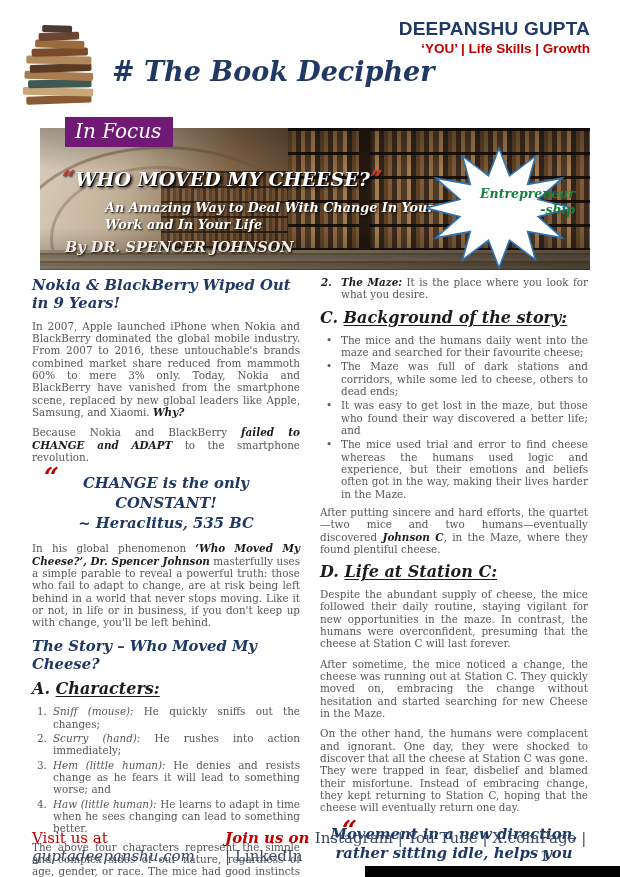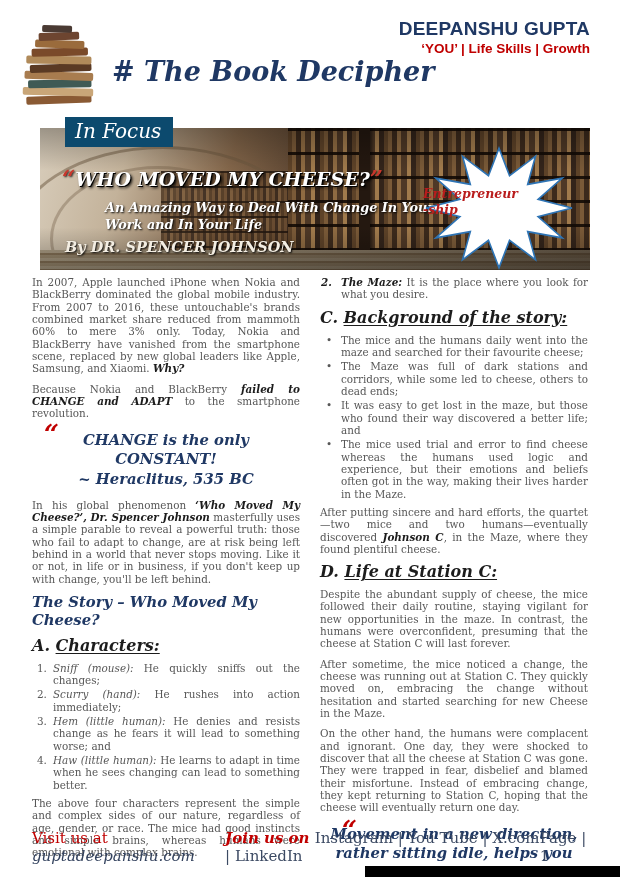--- a/index.html
+++ b/index.html
@@ -32,33 +32,33 @@
       repeating-linear-gradient(180deg,rgba(18,10,5,.85) 0 2px,rgba(0,0,0,0) 2px 15px),
       repeating-linear-gradient(90deg,#4e3722 0 3px,#6a4c30 3px 6px,#35251a 6px 9px,#7c5c3b 9px 12px);}
   #post{position:absolute;left:58%;top:0;bottom:0;width:11px;background:#241810;
         box-shadow:2px 0 3px rgba(0,0,0,.5);}
   #floor{position:absolute;left:0;right:0;bottom:0;height:14%;
     background:
       linear-gradient(90deg,rgba(40,28,18,.25),rgba(40,28,18,.65)),
       repeating-linear-gradient(180deg,#d9caac 0 3px,#a8916f 3px 5px,#c4b190 5px 8px);}
   #vignette{position:absolute;inset:0;
     background:linear-gradient(180deg,rgba(0,0,0,.28),rgba(0,0,0,0) 30%,rgba(0,0,0,0) 70%,rgba(0,0,0,.3));}
-  #infocus{position:absolute;left:25px;top:-11px;background:#0c4a6e;color:#ffffff;
+  #infocus{position:absolute;left:25px;top:-11px;background:#701a75;color:#ffffff;
            font-style:italic;font-size:20px;padding:2px 12px 4px 10px;line-height:1.2;}
   #banner-title{position:absolute;left:22px;top:36px;font-size:19px;font-weight:700;
     font-style:italic;color:#ffffff;text-shadow:1px 1px 0 #000,2px 2px 3px rgba(0,0,0,.9);}
   #banner-title .q{color:#c9372c;font-size:23px;text-shadow:1px 1px 2px rgba(0,0,0,.8);}
   #banner-subtitle{position:absolute;left:25px;top:72px;width:330px;font-size:12.8px;
     font-weight:700;font-style:italic;color:#ffffff;line-height:1.3;
     text-shadow:1px 1px 2px rgba(0,0,0,.95);margin-left:40px;}
   #banner-byline{position:absolute;left:25px;top:110px;font-size:14.5px;font-weight:700;
     font-style:italic;color:#f3ede2;text-shadow:1px 1px 2px rgba(0,0,0,.95);}
   #burst{position:absolute;left:383px;top:18px;width:152px;height:124px;}
   #burst-label{position:absolute;left:383px;top:18px;width:152px;height:112px;display:flex;
-    flex-direction:column;align-items:flex-start;justify-content:center;color:#b91c1c;
+    flex-direction:column;align-items:flex-end;justify-content:center;color:#15803d;
     font-weight:700;font-style:italic;font-size:12.5px;line-height:1.25;text-align:center;}
   
   #columns{position:absolute;left:32px;top:276px;width:556px;display:flex;gap:20px;}
   .col{width:268px;font-size:10.4px;line-height:1.185;color:#575757;text-align:justify;}
   .h2{color:#1f3864;font-size:14.8px;font-weight:700;font-style:italic;line-height:1.24;
       margin:0 0 7px;text-align:left;}
   .h3{color:#1c1c1c;font-size:16px;font-weight:700;font-style:italic;margin:2px 0 6px;
       text-align:left;}
   .h3 .h3-u{text-decoration:underline;text-underline-offset:2px;}
   .para{margin:0 0 8px;}
@@ -128,20 +128,21 @@
       <polygon points="75,2 85.4,29.1 111,9.9 103.3,37.7 137.4,31.5 113.6,52.5 147,61 113.6,69.5 137.4,90.5 103.3,84.3 111,112.1 85.4,92.9 75,120 64.6,92.9 39,112.1 46.7,84.3 12.6,90.5 36.4,69.5 3,61 36.4,52.5 12.6,31.5 46.7,37.7 39,9.9 64.6,29.1" fill="#ffffff" stroke="#2E74B5" stroke-width="1.6"></polygon>
     </svg>
     <div id="burst-label">
       <div>Entrepreneur</div>
       <div>-ship</div>
     </div>
   </div>
 
   <div id="columns">
     <div class="col">
+        <div class="h2">Nokia &amp; BlackBerry Wiped Out in 9 Years!</div>
         <div class="para"><span>In 2007, Apple launched iPhone when Nokia and BlackBerry dominated the global mobile industry. From 2007 to 2016, these untouchable's brands combined market share reduced from mammoth 60% to mere 3% only. Today, Nokia and BlackBerry have vanished from the smartphone scene, replaced by new global leaders like Apple, Samsung, and Xiaomi. </span><span class="seg-bi">Why?</span></div>
         <div class="para"><span>Because Nokia and BlackBerry </span><span class="seg-bi">failed to CHANGE and ADAPT</span><span> to the smartphone revolution.</span></div>
         <div class="quote q-left"><span class="qmark">“</span>CHANGE is the only CONSTANT!<br>~ Heraclitus, 535 BC</div>
         <div class="para"><span>In his global phenomenon </span><span class="seg-bi">‘Who Moved My Cheese?’, Dr. Spencer Johnson</span><span> masterfully uses a simple parable to reveal a powerful truth: those who fail to adapt to change, are at risk being left behind in a world that never stops moving. Like it or not, in life or in business, if you don't keep up with change, you'll be left behind.</span></div>
         <div class="h2">The Story – Who Moved My Cheese?</div>
         <div class="h3"><span>A. </span><span class="h3-u">Characters:</span></div>
         <div class="li"><span class="marker">1.</span><span><span class="seg-i">Sniff (mouse):</span><span> He quickly sniffs out the changes;</span></span></div>
         <div class="li"><span class="marker">2.</span><span><span class="seg-i">Scurry (hand):</span><span> He rushes into action immediately;</span></span></div>
         <div class="li"><span class="marker">3.</span><span><span class="seg-i">Hem (little human):</span><span> He denies and resists change as he fears it will lead to something worse; and</span></span></div>
         <div class="li li-group"><span class="marker">4.</span><span><span class="seg-i">Haw (little human):</span><span> He learns to adapt in time when he sees changing can lead to something better.</span></span></div>

